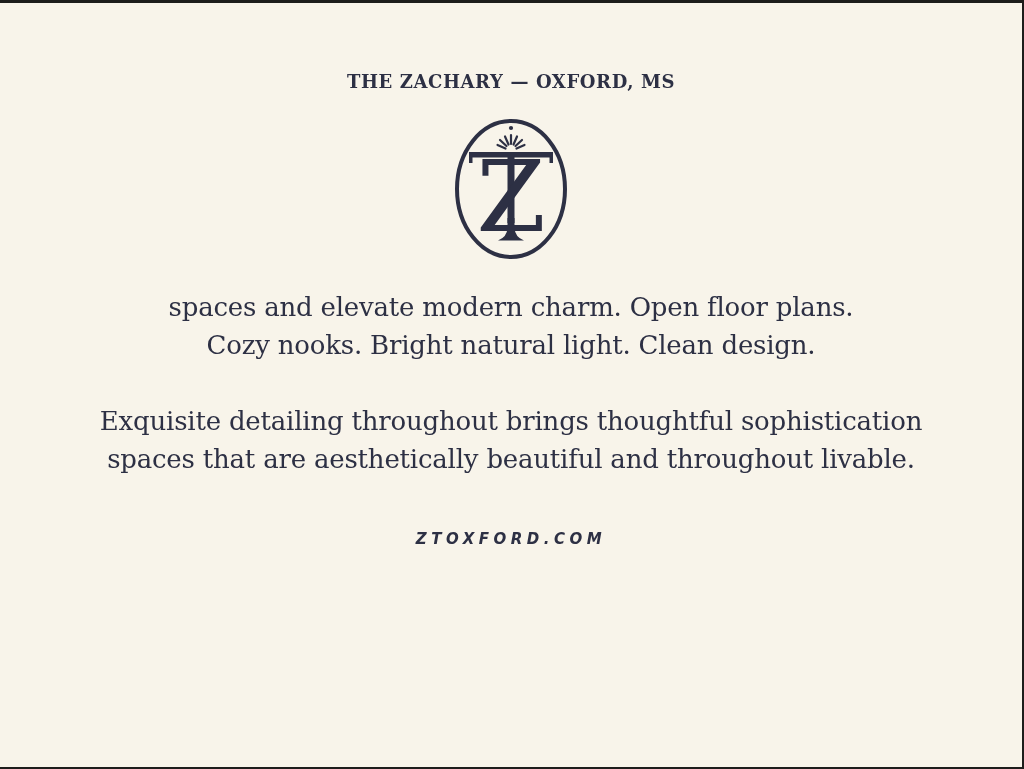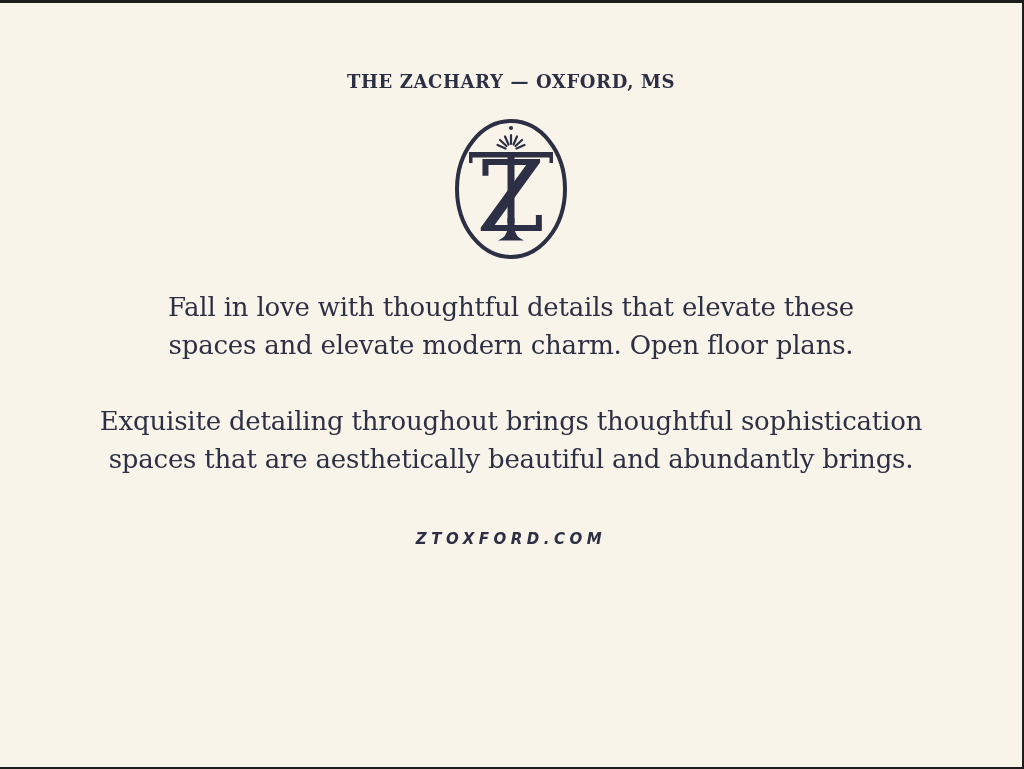--- a/index.html
+++ b/index.html
@@ -91,24 +91,24 @@
         <rect x="95.5" y="34" width="3.5" height="11"></rect>
         <rect x="53.5" y="34" width="7" height="71"></rect>
         <path d="M53.5,100 L53.5,110 Q53,119 44,122.5 L70,122.5 Q61,119 60.5,110 L60.5,100 Z"></path>
       </g>
 
       <text x="57" y="113" text-anchor="middle" font-family="'DejaVu Serif', serif" font-size="100" fill="#2d3044">Z</text>
     </svg>
   </div>
 
   <div class="para first">
-    <div>Fall in love with thoughtful details that elevate these</div>
     <div>spaces and elevate modern charm. Open floor plans.</div>
+    <div>Cozy nooks. Bright natural light. Clean design.</div>
   </div>
 
   <div class="para second">
     <div>Exquisite detailing throughout brings thoughtful sophistication</div>
-    <div>spaces that are aesthetically beautiful and abundantly brings.</div>
+    <div>spaces that are aesthetically beautiful and throughout livable.</div>
   </div>
 
   <div class="website">ZTOXFORD.COM</div>
 
 </div>
 
 </body></html>

